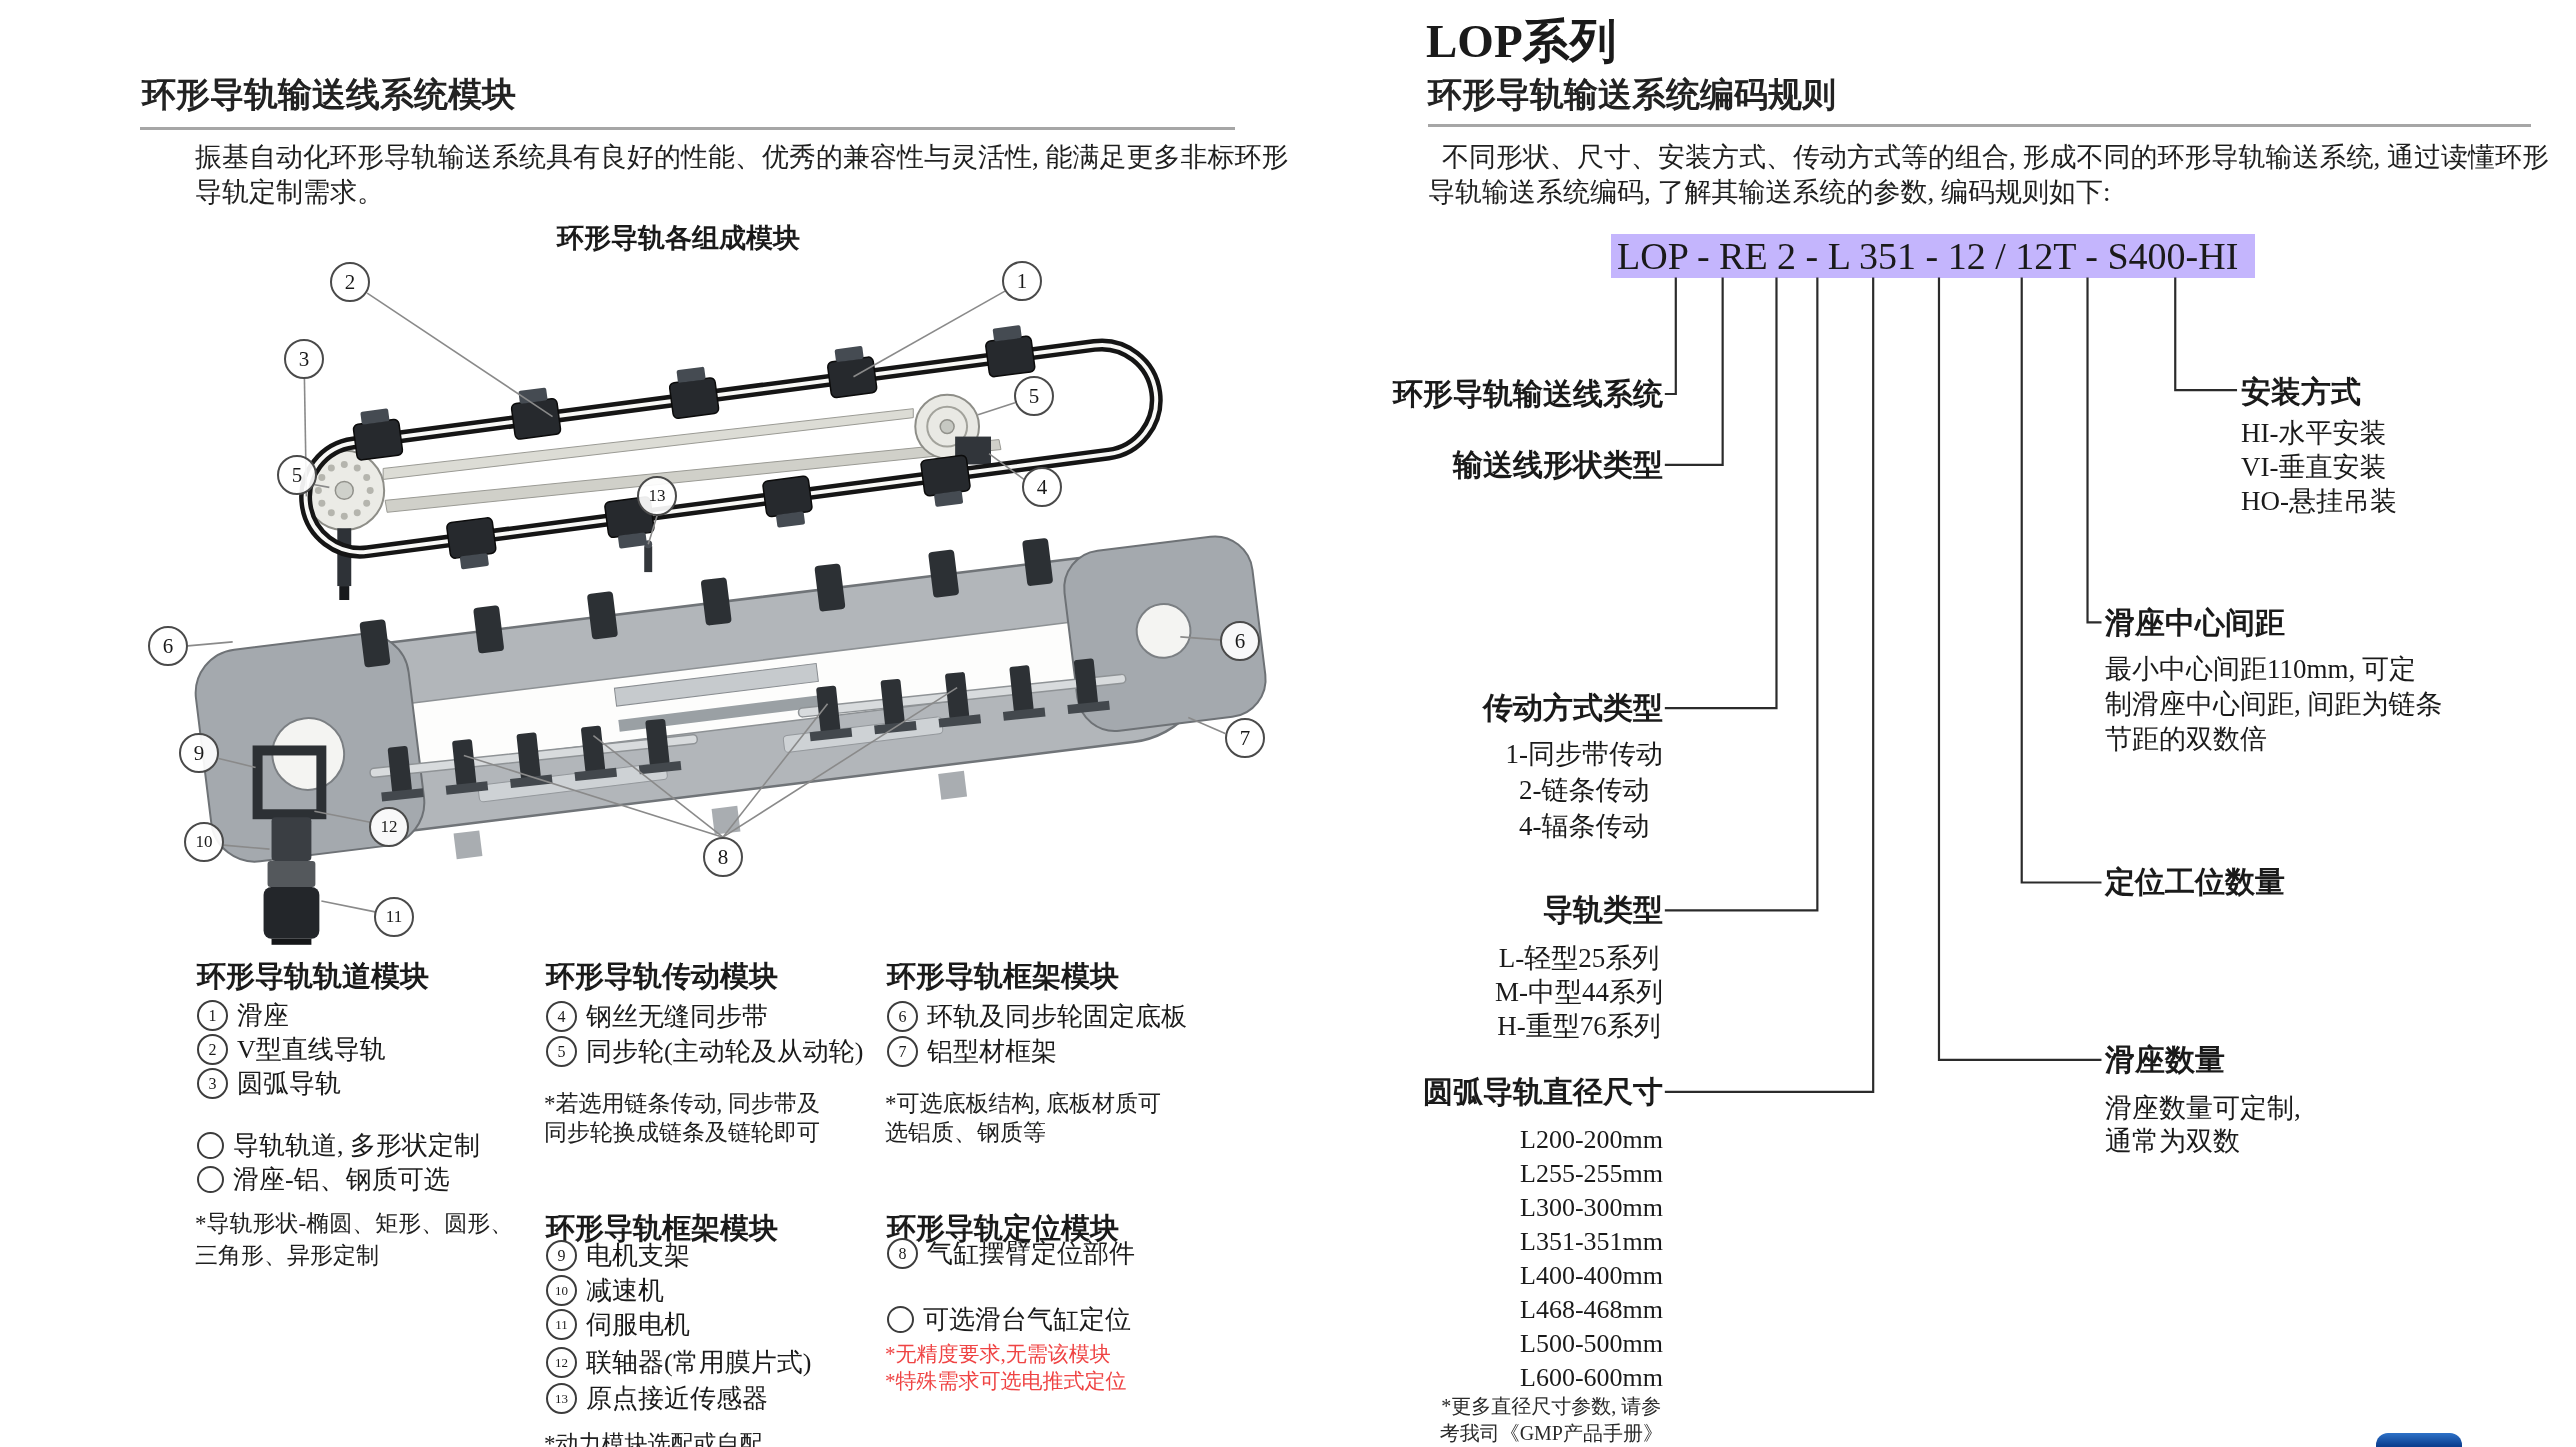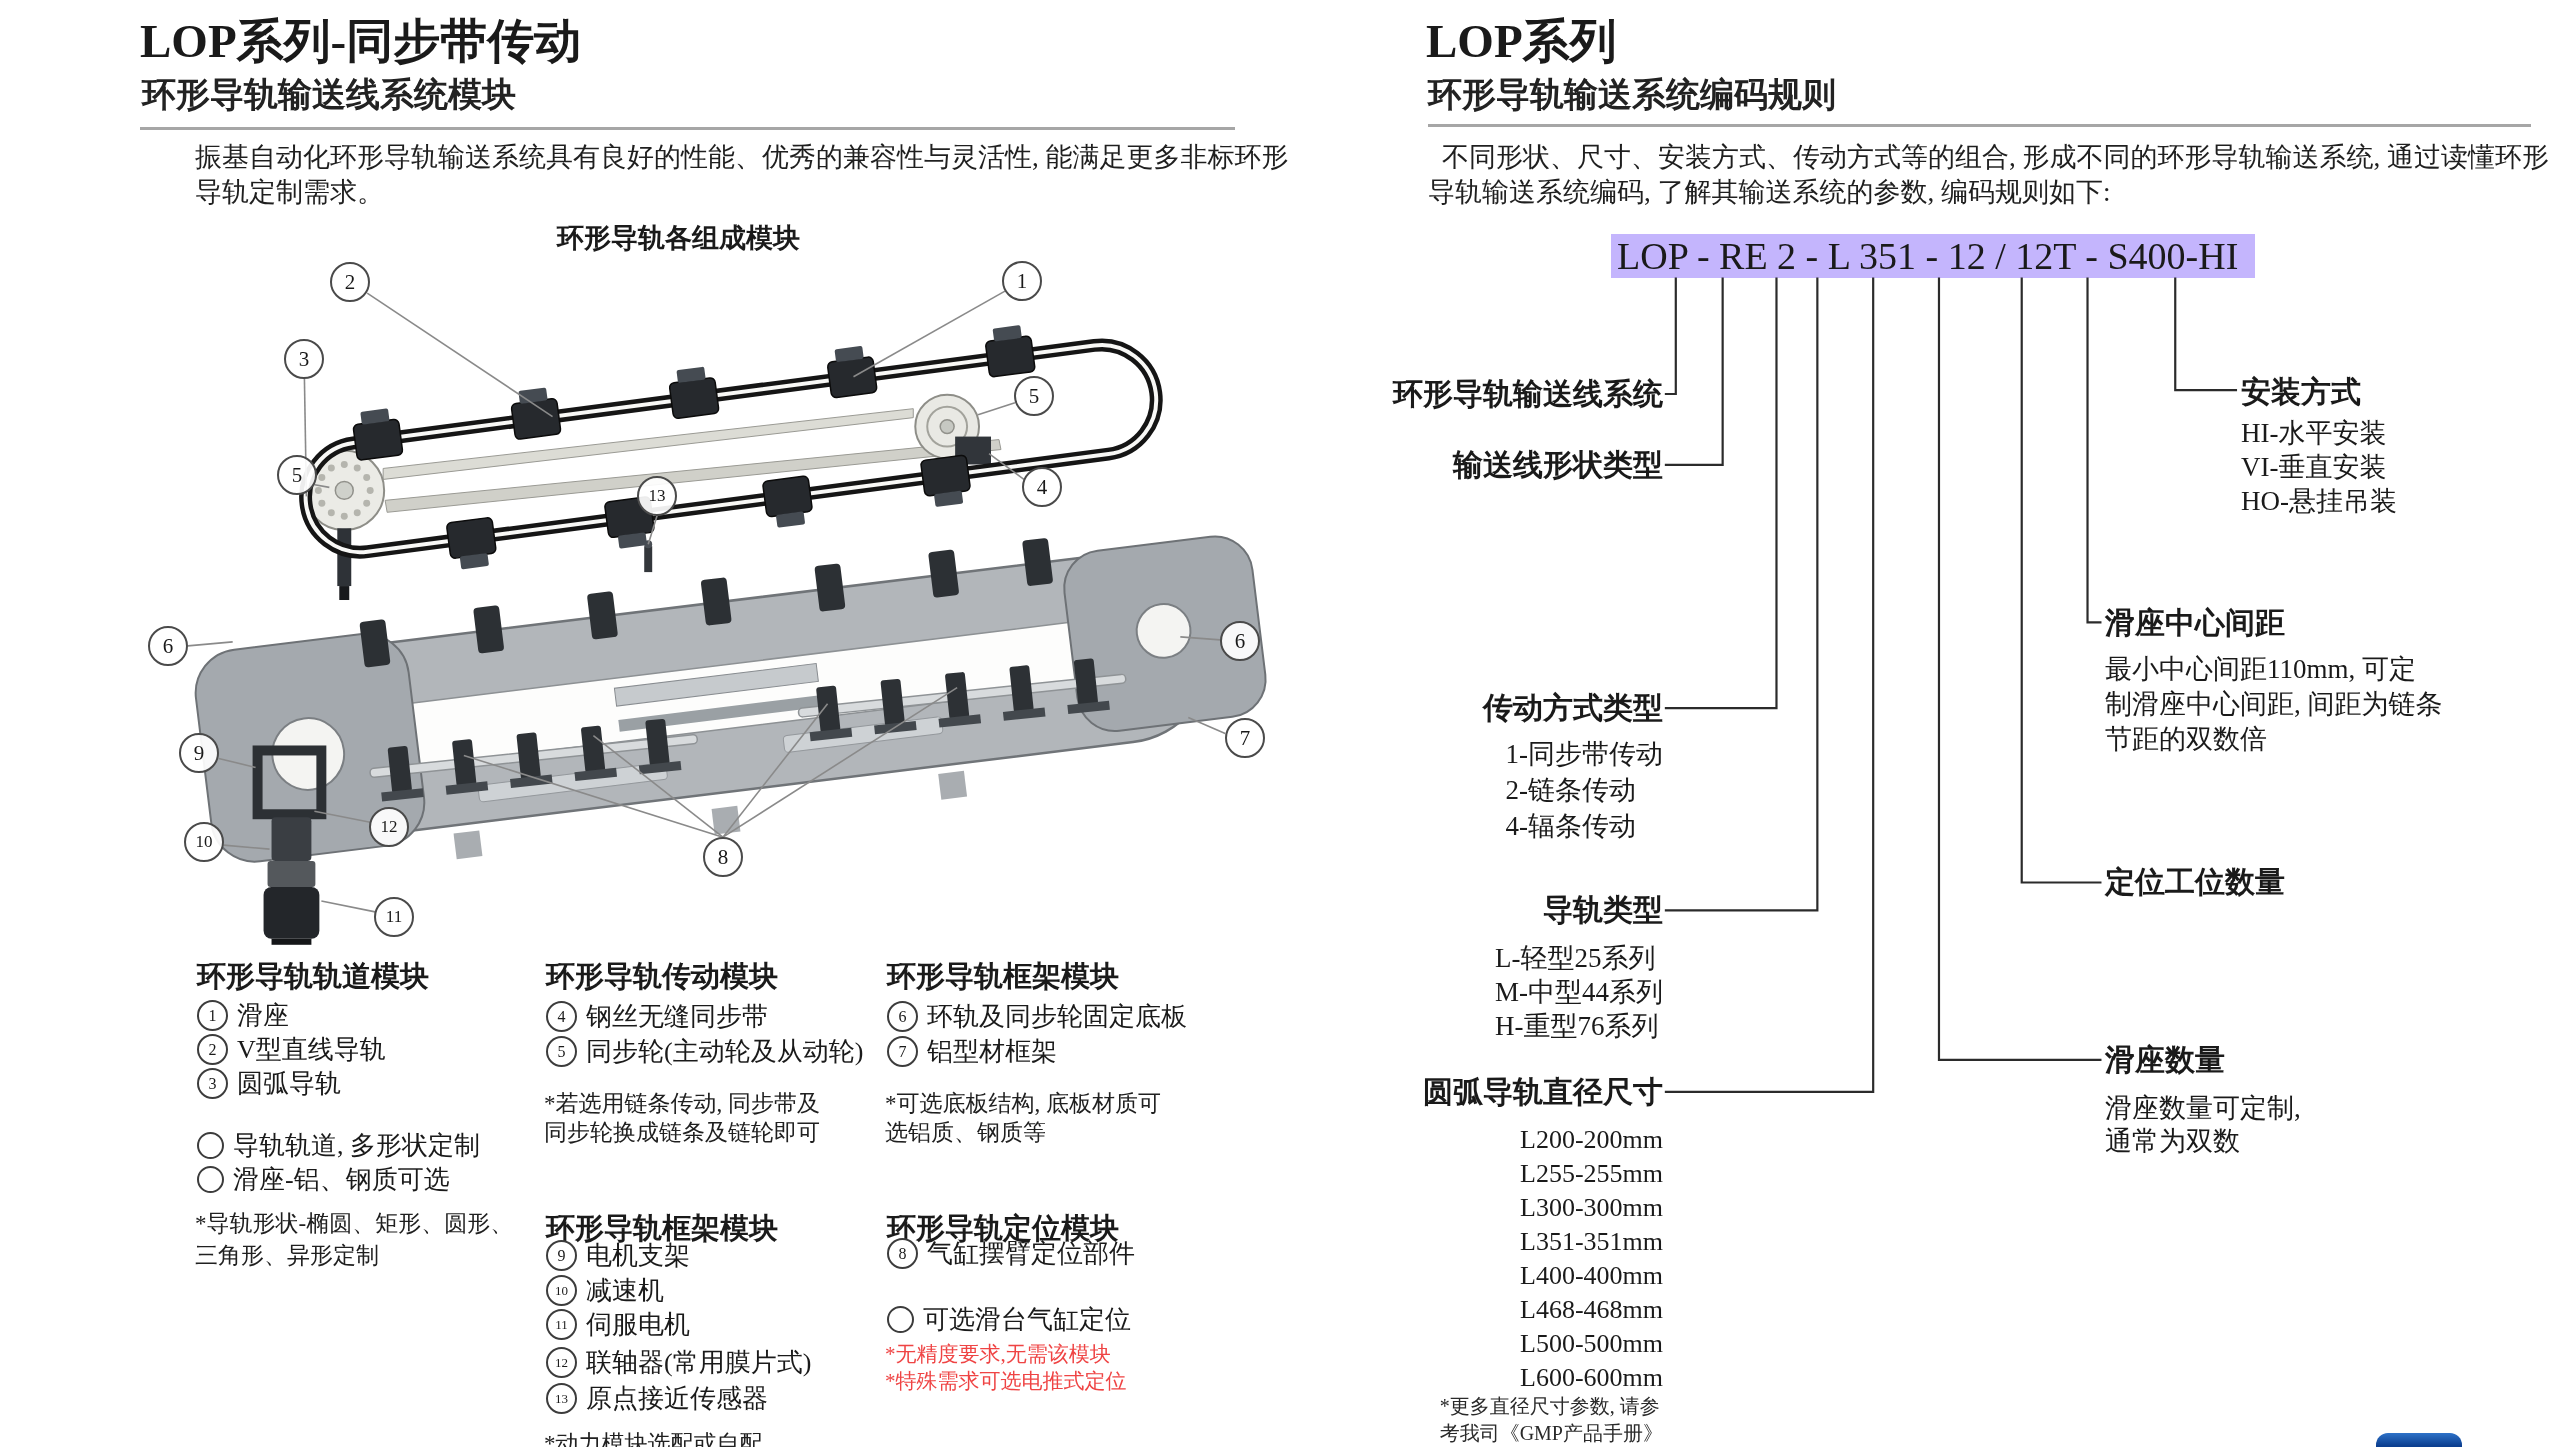--- a/index.html
+++ b/index.html
@@ -16,35 +16,34 @@
   .ln{font-size:23px;white-space:nowrap;color:#202020}
   .lns{font-size:21px;white-space:nowrap;color:#ef4444}
   .cnum{display:inline-flex;width:27px;height:27px;border:2px solid #3c3c3c;border-radius:50%;
         align-items:center;justify-content:center;font-size:16px;flex:none;background:#fff}
   .cnum.w2{font-size:13px}
   .onum{display:inline-block;width:23px;height:23px;border:2px solid #3c3c3c;border-radius:50%;flex:none;background:#fff}
   .gt{font-size:30px;font-weight:bold;white-space:nowrap;line-height:34px}
   .gi{font-size:27px;white-space:nowrap}
   .gi div{white-space:nowrap}
   .gn{font-size:20px;white-space:nowrap;color:#2a2a2a}
-  .lgl{right:913px;text-align:left}
+  .lgl{right:913px;text-align:center}
   .rgl{left:2105px;text-align:left}
   .codebar{background:#c4b5fd;font-size:38px;display:flex;align-items:center;padding-left:6px;white-space:pre;letter-spacing:0px}
   .co{position:absolute;width:40px;height:40px;border:2px solid #4a4a4a;border-radius:50%;background:rgba(255,255,255,.92);
       display:flex;align-items:center;justify-content:center;font-size:21px;z-index:3;box-sizing:border-box}
   .co.w2{font-size:17px}
   .tab{border-radius:12px 12px 0 0;background:linear-gradient(180deg,#2e72c8 0%,#0c3f90 85%)}
   svg{display:block}
 </style>
 </head>
 <body>
 
 <div class="page">
 
-  <div class="ab t-main" style="left:140px;top:10px">LOP系列-同步带传动</div>
   <div class="ab t-sub" style="left:142px;top:72px">环形导轨输送线系统模块</div>
   <div class="ab rule" style="left:140px;top:127px;width:1095px"></div>
   <div class="ab intro" style="left:195px;top:139px">振基自动化环形导轨输送系统具有良好的性能、优秀的兼容性与灵活性, 能满足更多非标环形</div>
   <div class="ab intro" style="left:195px;top:174px">导轨定制需求。</div>
   <div class="ab cap" style="left:130px;top:220px;width:1097px">环形导轨各组成模块</div>
 
   <svg class="ab" style="left:140px;top:257px" width="1136" height="688" viewBox="0 0 1140 690">
 
     <g transform="rotate(-7 580 442)">
       <rect x="80" y="347" width="1000" height="190" rx="92" fill="#b2b6ba" stroke="#707478" stroke-width="2.5"></rect>

